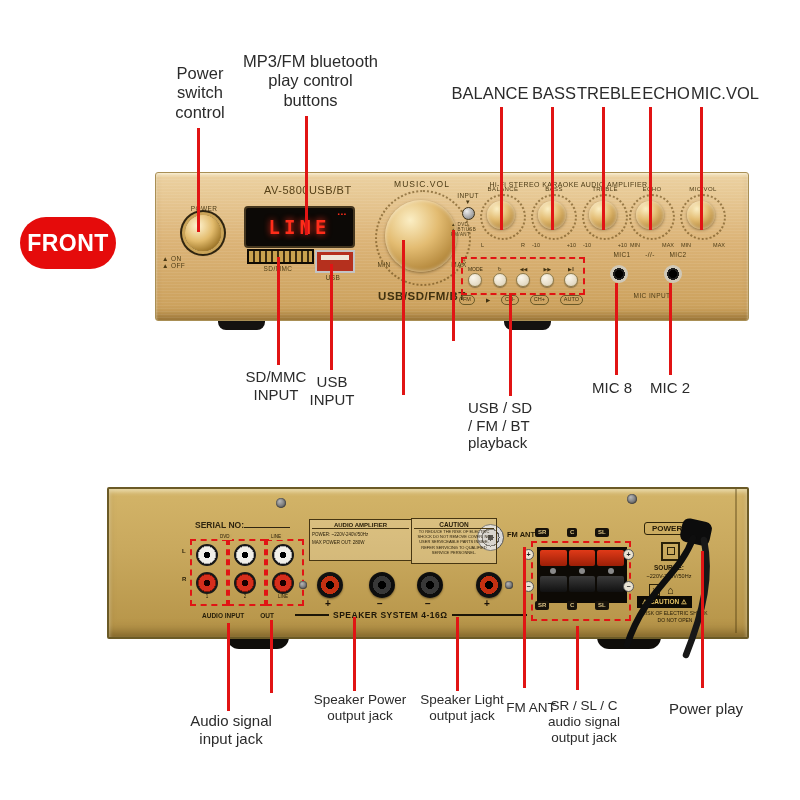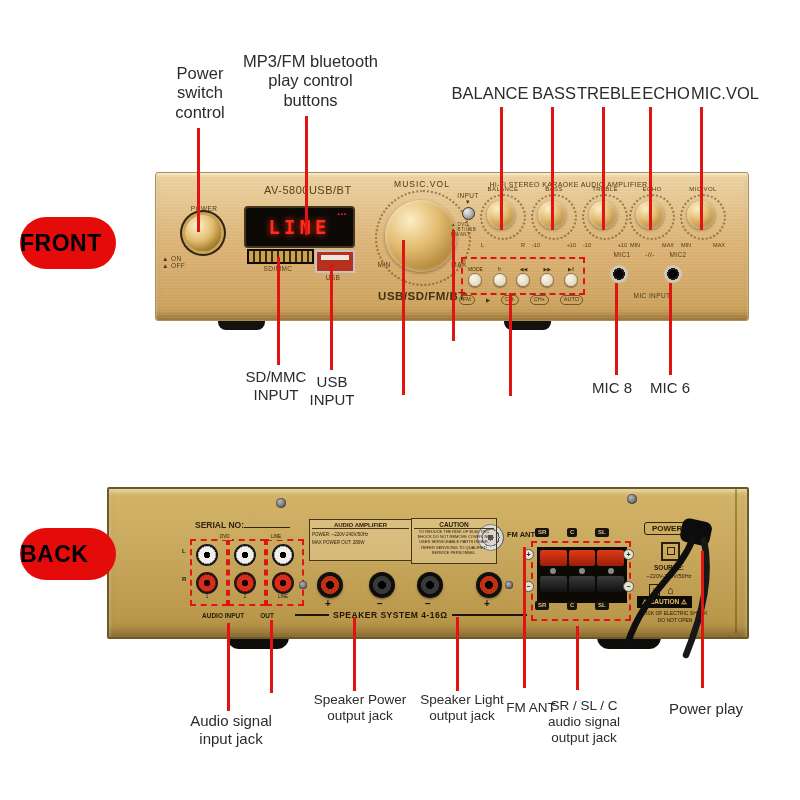--- a/index.html
+++ b/index.html
@@ -4,21 +4,21 @@
 <style>
   html,body{margin:0;padding:0;background:#fff;}
   .canvas{position:relative;width:800px;height:800px;background:#fff;overflow:hidden;
           font-family:"Liberation Sans",sans-serif;color:#222;}
   .lbl{position:absolute;font:16.5px/1.18 "Liberation Sans",sans-serif;color:#2b2b2b;
        text-align:center;white-space:pre-line;z-index:7;}
   .lbl.sm{font-size:15px;}
   .lbl.xs{font-size:13.5px;}
   .vline{position:absolute;width:3px;background:var(--annotation-red);z-index:6;}
   .badge{position:absolute;width:96px;height:52px;border-radius:26px;background:var(--badge-red);
-         color:#000000;font:bold 23px/52px "Liberation Sans",sans-serif;
+         color:#ffffff;font:bold 23px/52px "Liberation Sans",sans-serif;text-align:center;
          letter-spacing:.5px;z-index:4;}
   
   .front-panel{position:absolute;left:155px;top:172px;width:592px;height:147px;z-index:1;
     background:linear-gradient(180deg,#ecd2a2,#dcb478 45%,#c99e58);
     background-blend-mode:multiply;border:1px solid #a98f55;border-radius:3px;
     box-shadow:inset 0 2px 3px rgba(255,255,240,.6), inset 0 -9px 10px -5px rgba(95,65,15,.55);}
   .front-panel::after{content:"";position:absolute;inset:0;
     background:repeating-linear-gradient(180deg,rgba(255,255,255,.07) 0 1px,rgba(0,0,0,0) 1px 3px);}
   .fp{position:absolute;z-index:2;}
   .brand{font:italic bold 21px "DejaVu Serif",serif;color:#33230a;letter-spacing:1px;}
@@ -250,24 +250,26 @@
   <div class="vline" style="left:402px;top:240px;height:155px;"></div>
   <div class="vline" style="left:452px;top:230px;height:111px;"></div>
   <div class="vline" style="left:509px;top:293px;height:103px;"></div>
   <div class="vline" style="left:615px;top:283px;height:92px;"></div>
   <div class="vline" style="left:669px;top:283px;height:92px;"></div>
 
   <div class="lbl sm" style="left:228px;top:368px;width:96px;">SD/MMC
 INPUT</div>
   <div class="lbl sm" style="left:301px;top:373px;width:62px;">USB
 INPUT</div>
+  <div class="lbl sm" style="left:468px;top:399px;width:88px;text-align:left;">USB / SD
+/ FM / BT
+playback</div>
   <div class="lbl sm" style="left:586px;top:379px;width:52px;">MIC 8</div>
-  <div class="lbl sm" style="left:644px;top:379px;width:52px;">MIC 6</div>
-
-  <div class="badge" style="left:20px;top:528px;">BACK</div>
+  <div class="lbl sm" style="left:644px;top:379px;width:52px;">MIC 2</div>
+
 
   <div class="back-panel">
     <div class="bp screw" style="left:167px;top:9px;width:10px;height:10px;"></div>
     <div class="bp screw" style="left:518px;top:5px;width:10px;height:10px;"></div>
     <div class="bp" style="left:86px;top:31px;font-weight:bold;font-size:8.5px;color:#2f2510;">
       <span>SERIAL NO:</span><span style="display:inline-block;width:46px;border-bottom:1px solid #2f2510;"></span>
     </div>
 
     <div class="bp" style="left:81px;top:45px;width:110px;height:92px;">
       <div class="dashed" style="left:0;top:5px;width:34px;height:63px;"></div>

